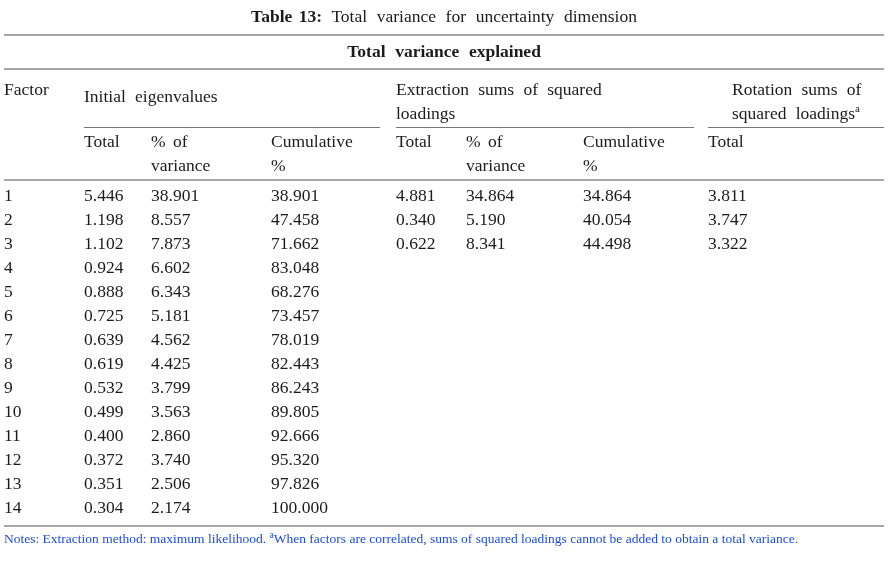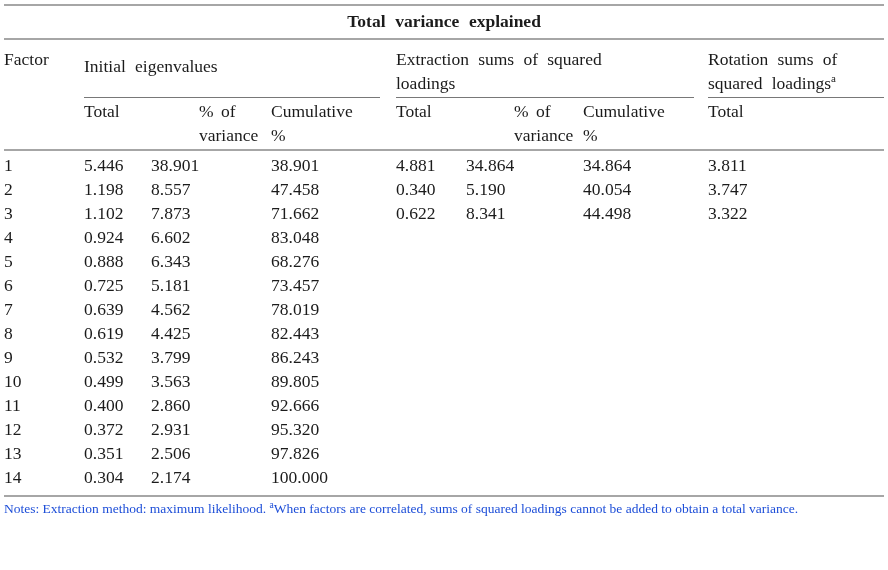--- a/index.html
+++ b/index.html
@@ -46,21 +46,21 @@
     text-align: left;
     vertical-align: top;
     padding: 7px 0 3px 0;
     position: relative;
     word-spacing: 0.28em;
     line-height: 24px;
   }
   tr.group-row th .wrap { display: inline-block; }
   th.grp1 .wrap { max-width: 240px; margin-top: 7px; }
   th.grp2 .wrap { max-width: 240px; }
-  th.grp3 .wrap { max-width: 175px; }
+  th.grp3 .wrap { max-width: 175px; margin-left: 24px; }
   th.grp1::after, th.grp2::after, th.grp3::after {
     content: "";
     position: absolute;
     left: 0; bottom: 0;
     border-bottom: 1.5px solid #787878;
   }
   th.grp1::after { right: 16px; }
   th.grp2::after { right: 14px; }
   th.grp3::after { right: 0; }
 
@@ -78,21 +78,21 @@
   tr.sub-row th {
     font-weight: normal;
     text-align: left;
     vertical-align: top;
     padding: 1px 0 2px 0;
     border-bottom: 2px solid #a6a6a6;
     line-height: 24px;
     word-spacing: 0.18em;
   }
   tr.sub-row th .wrap { display: inline-block; }
-  th.w-pct .wrap { max-width: 70px; margin-left: 48px; }
+  th.w-pct .wrap { max-width: 70px; }
   th.w-cum .wrap { max-width: 94px; }
 
   sup {
     font-size: 11px;
     vertical-align: super;
     line-height: 0;
   }
 
   tbody td {
     line-height: 24px;
@@ -113,20 +113,24 @@
     line-height: 19px;
     color: #1d4ed8;
   }
   .notes sup { font-size: 9.5px; }
 </style>
 </head>
 <body>
 
 <div class="page">
 
+  <div class="title">
+    <span class="bold">Table 13:</span>
+    <span>Total variance for uncertainty dimension</span>
+  </div>
 
   <table class="variance">
     <colgroup>
       <col style="width:80px">
       <col style="width:67px">
       <col style="width:120px">
       <col style="width:125px">
       <col style="width:70px">
       <col style="width:117px">
       <col style="width:125px">
@@ -265,21 +269,21 @@
           <td>2.860</td>
           <td>92.666</td>
           <td></td>
           <td></td>
           <td></td>
           <td></td>
       </tr>
       <tr>
         <td>12</td>
           <td>0.372</td>
-          <td>2.931</td>
+          <td>3.740</td>
           <td>95.320</td>
           <td></td>
           <td></td>
           <td></td>
           <td></td>
       </tr>
       <tr>
         <td>13</td>
           <td>0.351</td>
           <td>2.506</td>

